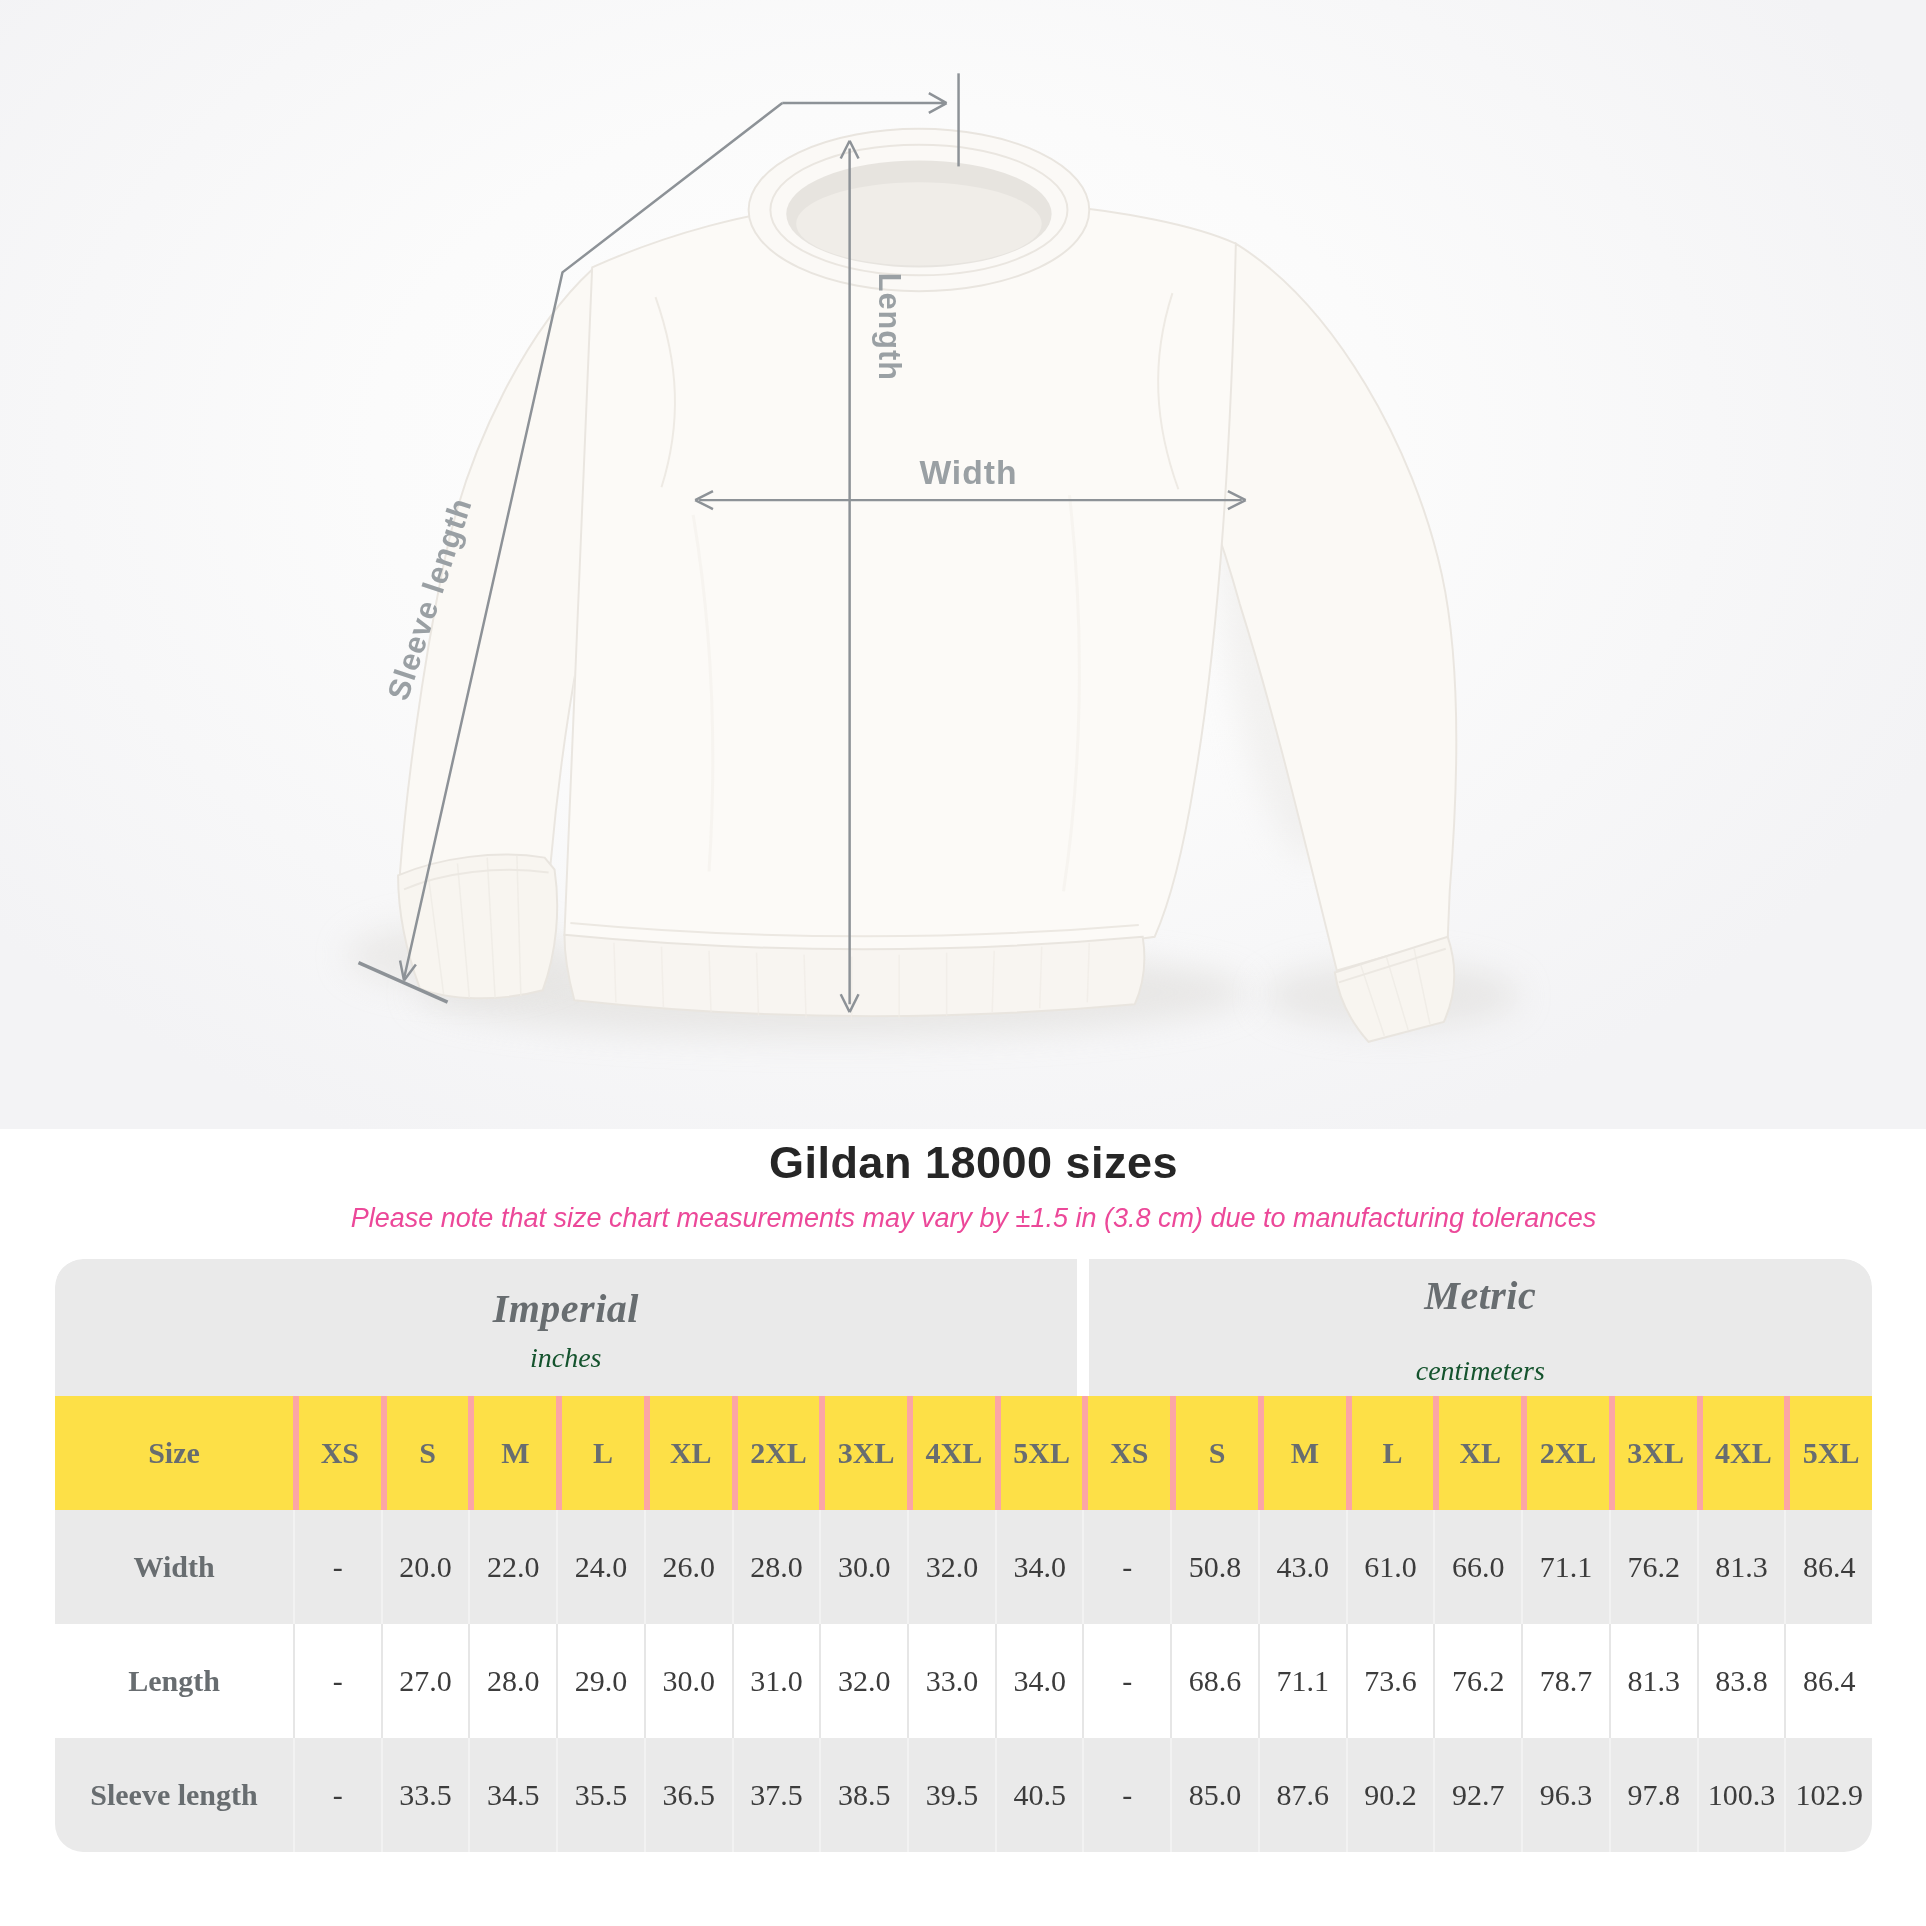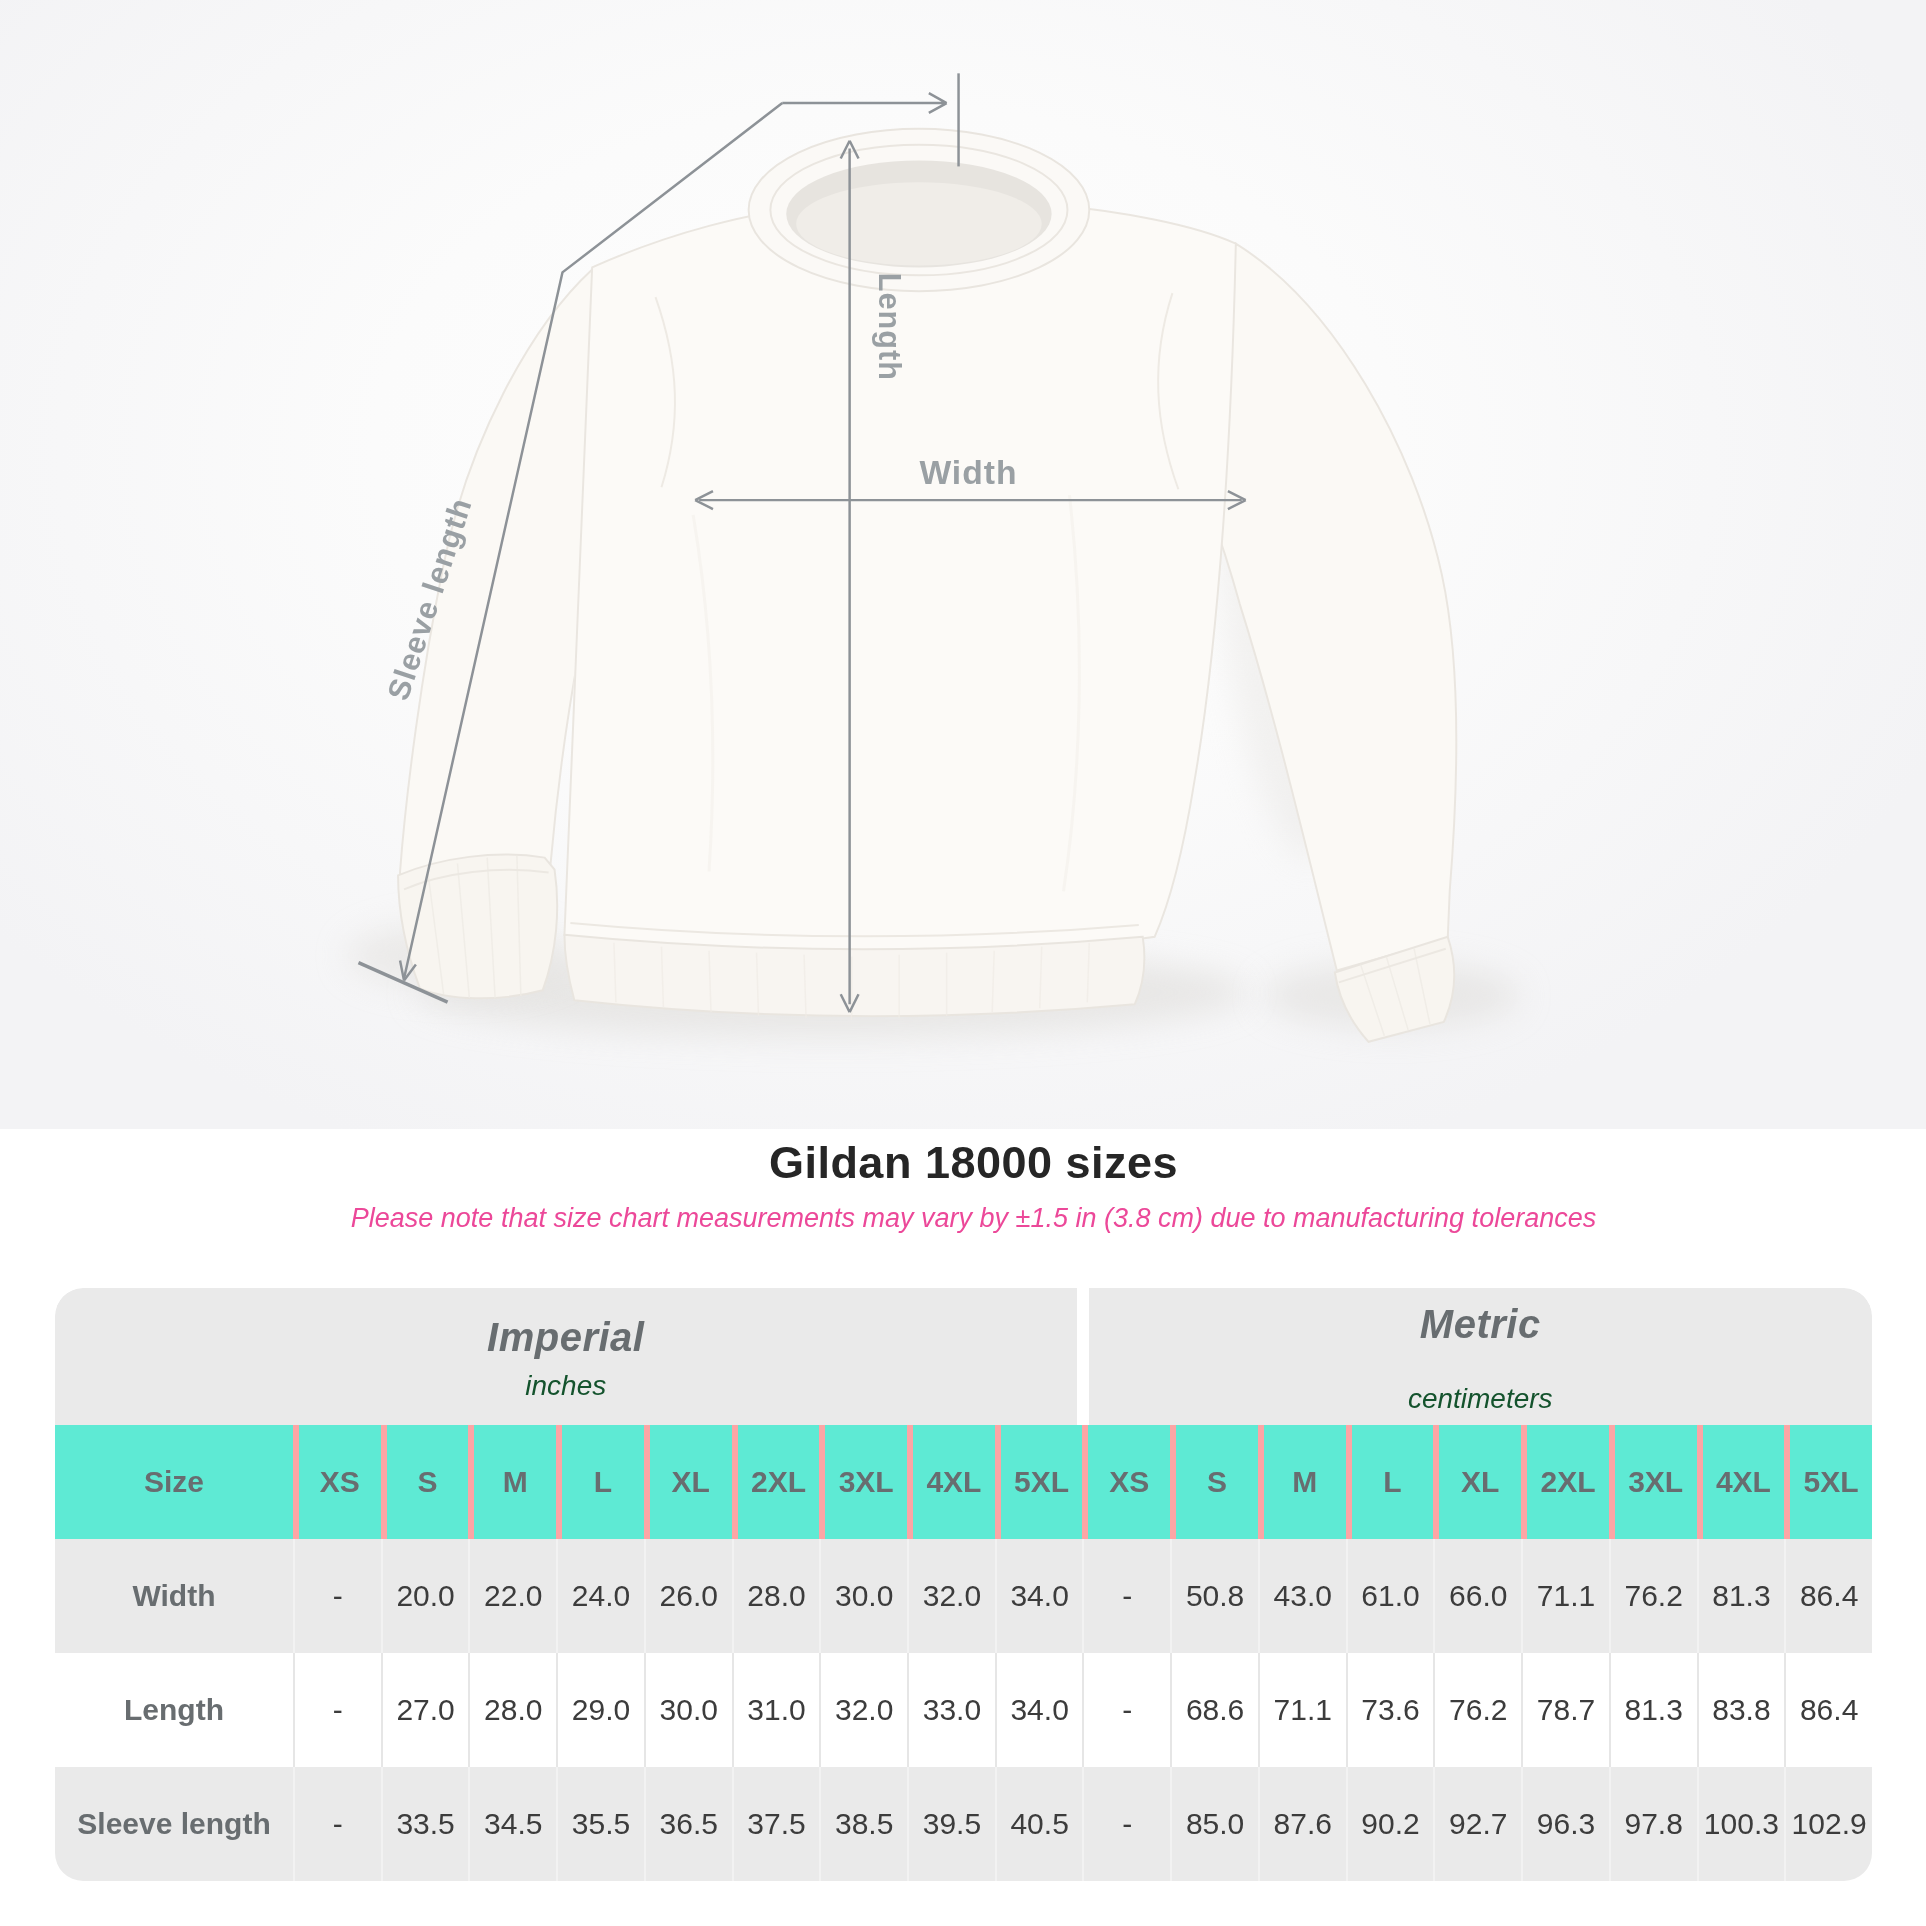--- a/index.html
+++ b/index.html
@@ -17,30 +17,30 @@
   .title-wrap{text-align:center;padding-left:20px;}
   .page-title{
     margin:10px 0 0 0;font-size:45px;line-height:48px;font-weight:bold;
     color:#262626;letter-spacing:0.5px;
   }
   .page-note{
     margin:14px 0 0 0;font-size:27px;line-height:34px;font-style:italic;color:#ec4899;
   }
 
   
-  .size-table{width:1817px;margin:53px auto 0 auto;border-radius:28px;overflow:hidden;}
+  .size-table{width:1817px;margin:24px auto 0 auto;border-radius:28px;overflow:hidden;font-family:Liberation Serif, serif;}
   .group-row{display:grid;grid-template-columns:238px repeat(18,1fr);height:137px;}
   .group{background:#eaeaea;display:flex;flex-direction:column;align-items:center;justify-content:center;padding-top:4px;}
   .g-imp{grid-column:1/11;border-radius:28px 0 0 0;margin-right:6px;}
   .g-met{grid-column:11/20;border-radius:0 28px 0 0;margin-left:6px;gap:26px;}
   .g-label{font-size:40px;font-weight:bold;font-style:italic;color:#686d70;letter-spacing:0.5px;}
   .g-unit{font-size:28px;font-style:italic;color:#14532d;margin-top:10px;}
 
   .trow{display:grid;grid-template-columns:238px repeat(18,1fr);height:114px;}
-  .header-row{background:#5eead4;}
+  .header-row{background:#fde047;}
   .data-row.gray{background:#eaeaea;}
   .data-row.white{background:#ffffff;}
   .cell{display:flex;align-items:center;justify-content:center;font-size:30px;color:#3c3c3c;white-space:nowrap;}
   .header-row .cell,.cell.label{font-weight:bold;color:#686d70;font-size:30px;}
   .header-row .cell + .cell{border-left:6px solid #fca5a5;}
   .data-row.white .cell + .cell{border-left:2px solid #e6e6e6;}
   .data-row.gray .cell + .cell{border-left:2px solid #f2f2f2;}
 </style>
 </head>
 <body>

